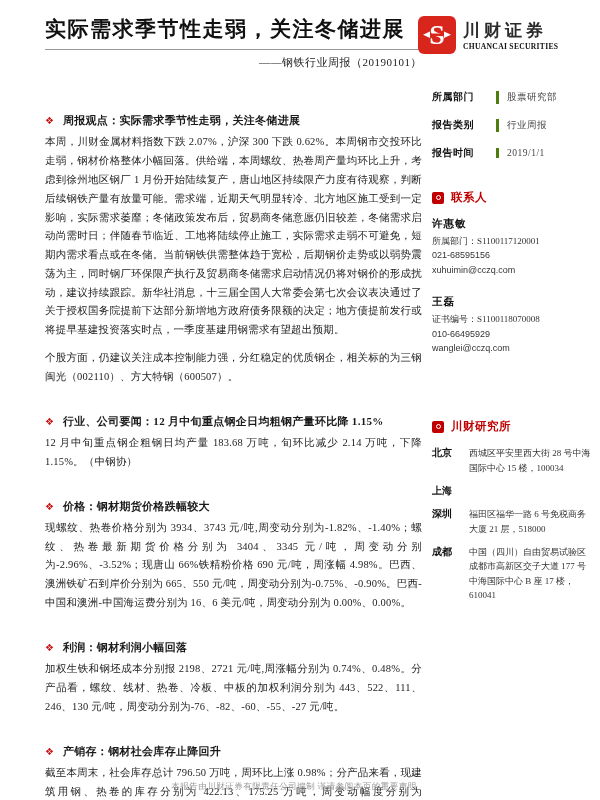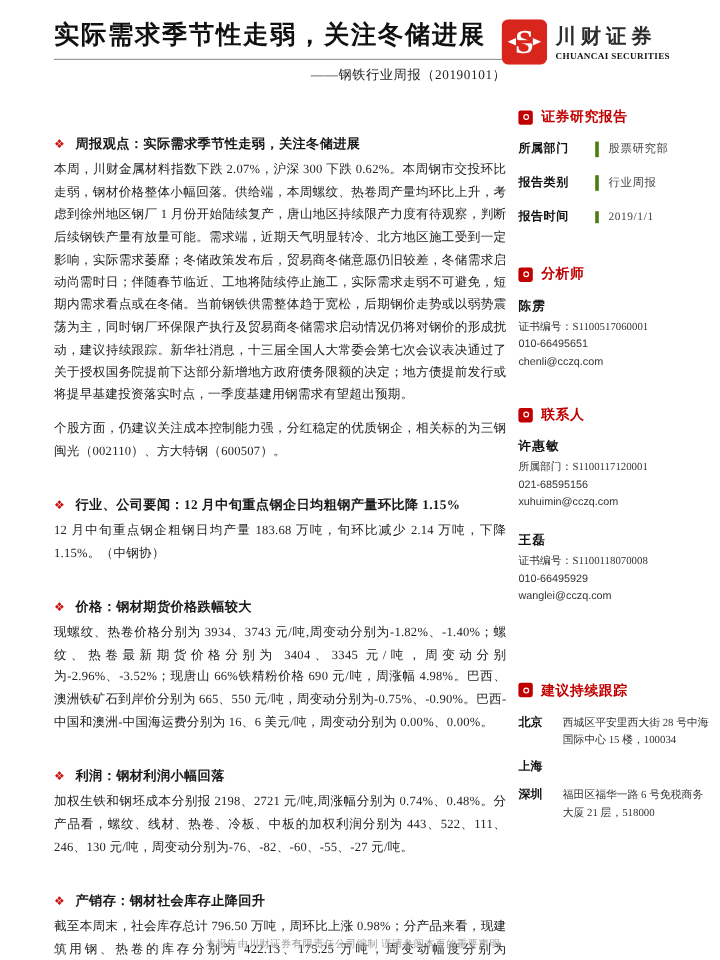--- a/index.html
+++ b/index.html
@@ -147,54 +147,34 @@
 
       <div class="risk-line">
         <span class="risk-label">风险提示：</span><span>原材料价格波动，宏观政策变化，下游需求变化。</span>
       </div>
 
     </main>
 
     <aside>
 
       <div class="report-info">
-        <div class="side-heading">
-          <span class="side-icon">
-              <span class="ring"></span>
-            </span>
-          <span>证券研究报告</span>
-        </div>
         <div class="field">
           <span class="field-label">所属部门</span>
           <span class="field-value">股票研究部</span>
         </div>
         <div class="field">
           <span class="field-label">报告类别</span>
           <span class="field-value">行业周报</span>
         </div>
         <div class="field">
           <span class="field-label">报告时间</span>
           <span class="field-value">2019/1/1</span>
         </div>
       </div>
 
-      <div class="analyst-block">
-        <div class="side-heading">
-          <span class="side-icon">
-              <span class="ring"></span>
-            </span>
-          <span>分析师</span>
-        </div>
-        <div class="person">
-          <div class="person-name">陈雳</div>
-          <div class="person-line cert">证书编号：S1100517060001</div>
-          <div class="person-line">010-66495651</div>
-          <div class="person-line">chenli@cczq.com</div>
-        </div>
-      </div>
 
       <div class="contacts-block">
         <div class="side-heading">
           <span class="side-icon">
               <span class="ring"></span>
             </span>
           <span>联系人</span>
         </div>
         <div class="person">
           <div class="person-name">许惠敏</div>
@@ -208,33 +188,37 @@
           <div class="person-line">010-66495929</div>
           <div class="person-line">wanglei@cczq.com</div>
         </div>
       </div>
 
       <div class="offices-block">
         <div class="side-heading">
           <span class="side-icon">
               <span class="ring"></span>
             </span>
-          <span>建议持续跟踪</span>
+          <span>川财研究所</span>
         </div>
         <div class="office">
           <span class="office-city">北京</span>
           <span class="office-addr">西城区平安里西大街 28 号中海国际中心 15 楼，100034</span>
         </div>
         <div class="office">
           <span class="office-city">上海</span>
         </div>
         <div class="office">
           <span class="office-city">深圳</span>
           <span class="office-addr">福田区福华一路 6 号免税商务大厦 21 层，518000</span>
         </div>
+        <div class="office">
+          <span class="office-city">成都</span>
+          <span class="office-addr">中国（四川）自由贸易试验区成都市高新区交子大道 177 号中海国际中心 B 座 17 楼，610041</span>
+        </div>
       </div>
 
     </aside>
   </div>
 
   <div class="footer">本报告由川财证券有限责任公司编制 谨请参阅本页的重要声明</div>
 
 </div>
 
 </body></html>

